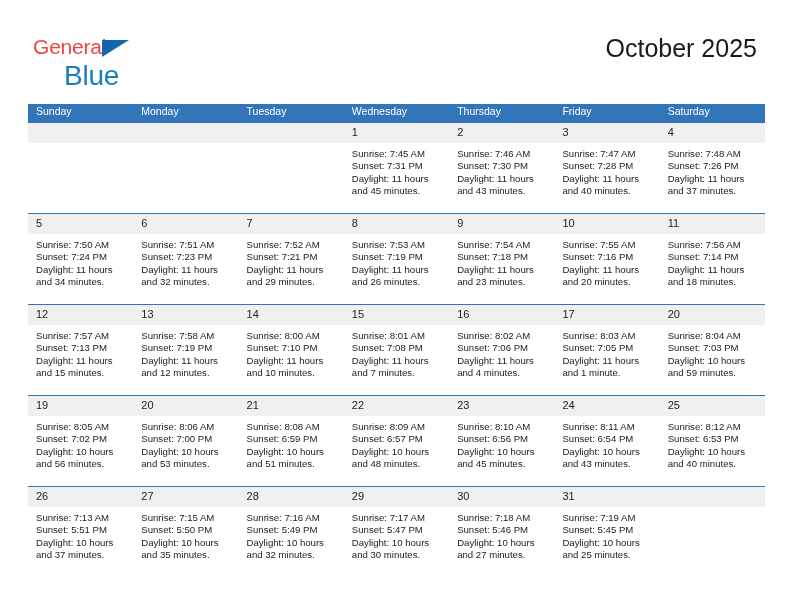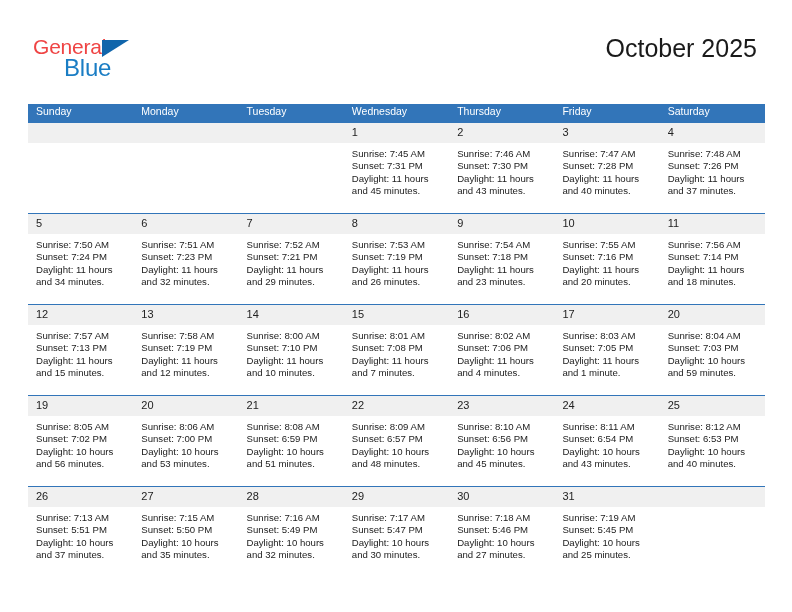--- a/index.html
+++ b/index.html
@@ -50,22 +50,22 @@
     left: 69px;
     top: 4px;
     width: 0;
     height: 0;
     border-left: 27px solid #1065ab;
     border-bottom: 17px solid transparent;
   }
   .logo-blue {
     position: absolute;
     left: 31px;
-    top: 21px;
-    font-size: 24px;
+    top: 29px;
+    font-size: 28px;
     letter-spacing: -0.2px;
     color: #1a7dc4;
     line-height: 22px;
   }
   .title {
     position: absolute;
     right: 35px;
     top: 34px;
     font-size: 25px;
     color: #1a1a1a;

